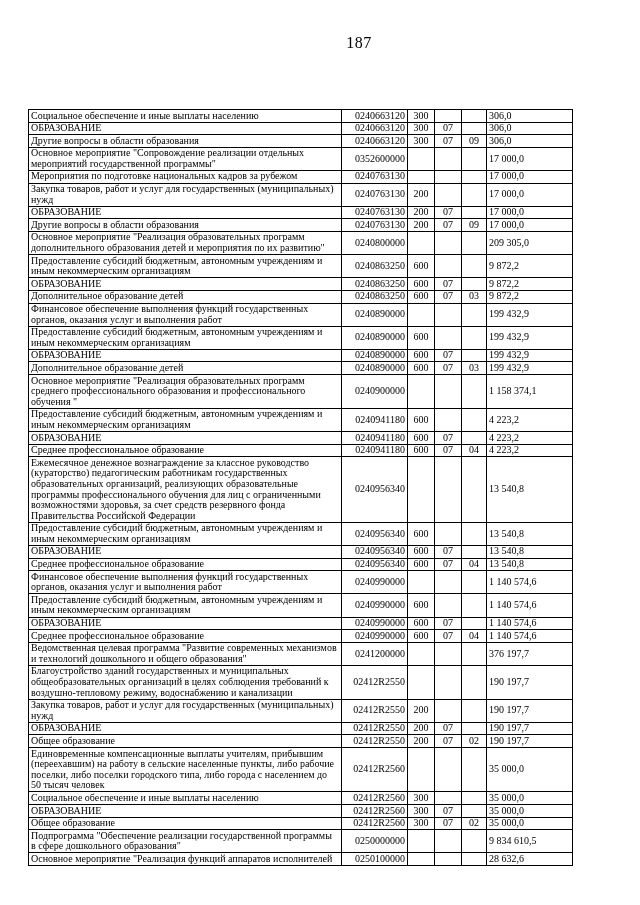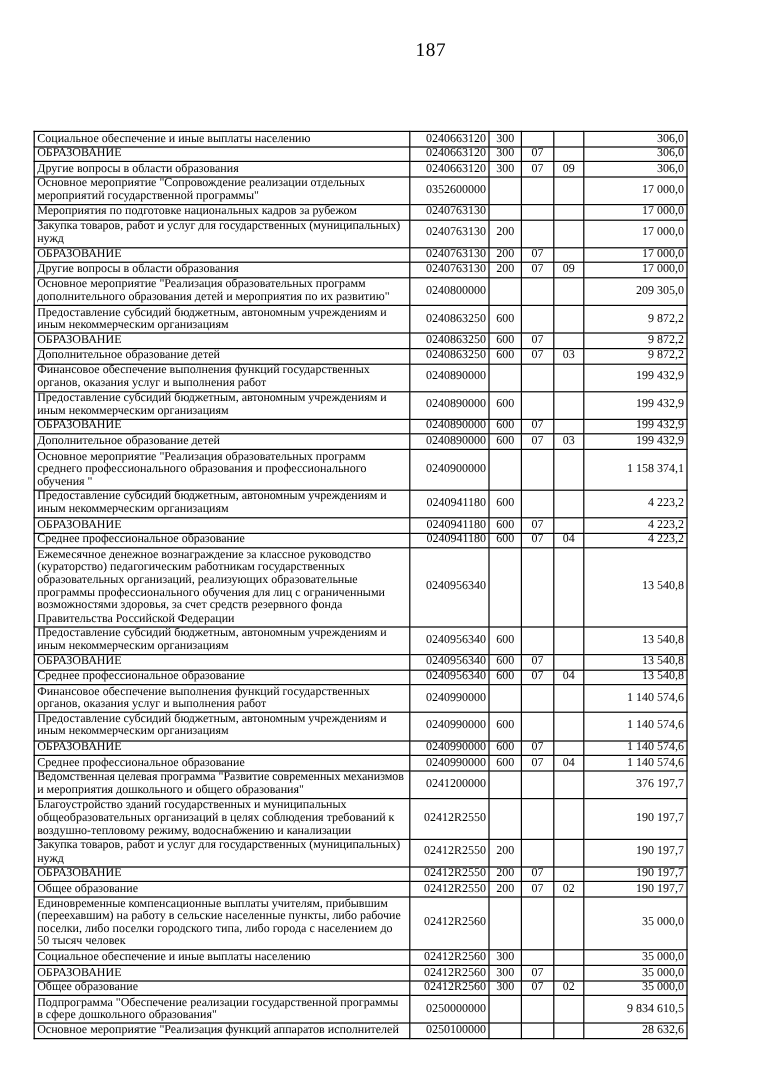--- a/index.html
+++ b/index.html
@@ -30,21 +30,21 @@
     border: 1px solid #000;
     font-size: 10px;
     line-height: 10.6px;
     padding: 0.5px 2px;
     vertical-align: middle;
     overflow: hidden;
   }
   td.c-name   { text-align: left;  padding-left: 3px; padding-right: 5px; }
   td.c-code   { text-align: right; white-space: nowrap; }
   td.c-small  { text-align: center; white-space: nowrap; }
-  td.c-amount { text-align: right; padding-right: 3px; white-space: nowrap; }
+  td.c-amount { padding-right: 3px; white-space: nowrap; }
 </style>
 </head>
 <body>
 
 <div class="sheet">
 
   <div class="page-number">187</div>
 
   <table class="budget-table">
     <colgroup>
@@ -274,21 +274,21 @@
         </tr>
         <tr>
           <td class="c-name">Среднее профессиональное образование</td>
           <td class="c-code">0240990000</td>
           <td class="c-small">600</td>
           <td class="c-small">07</td>
           <td class="c-small">04</td>
           <td class="c-amount">1 140 574,6</td>
         </tr>
         <tr>
-          <td class="c-name">Ведомственная целевая программа "Развитие современных механизмов и мероприятия дошкольного и общего образования"</td>
+          <td class="c-name">Ведомственная целевая программа "Развитие современных механизмов и технологий дошкольного и общего образования"</td>
           <td class="c-code">0241200000</td>
           <td class="c-small"></td>
           <td class="c-small"></td>
           <td class="c-small"></td>
           <td class="c-amount">376 197,7</td>
         </tr>
         <tr>
           <td class="c-name">Благоустройство зданий государственных и муниципальных общеобразовательных организаций в целях соблюдения требований к воздушно-тепловому режиму, водоснабжению и канализации</td>
           <td class="c-code">02412R2550</td>
           <td class="c-small"></td>

